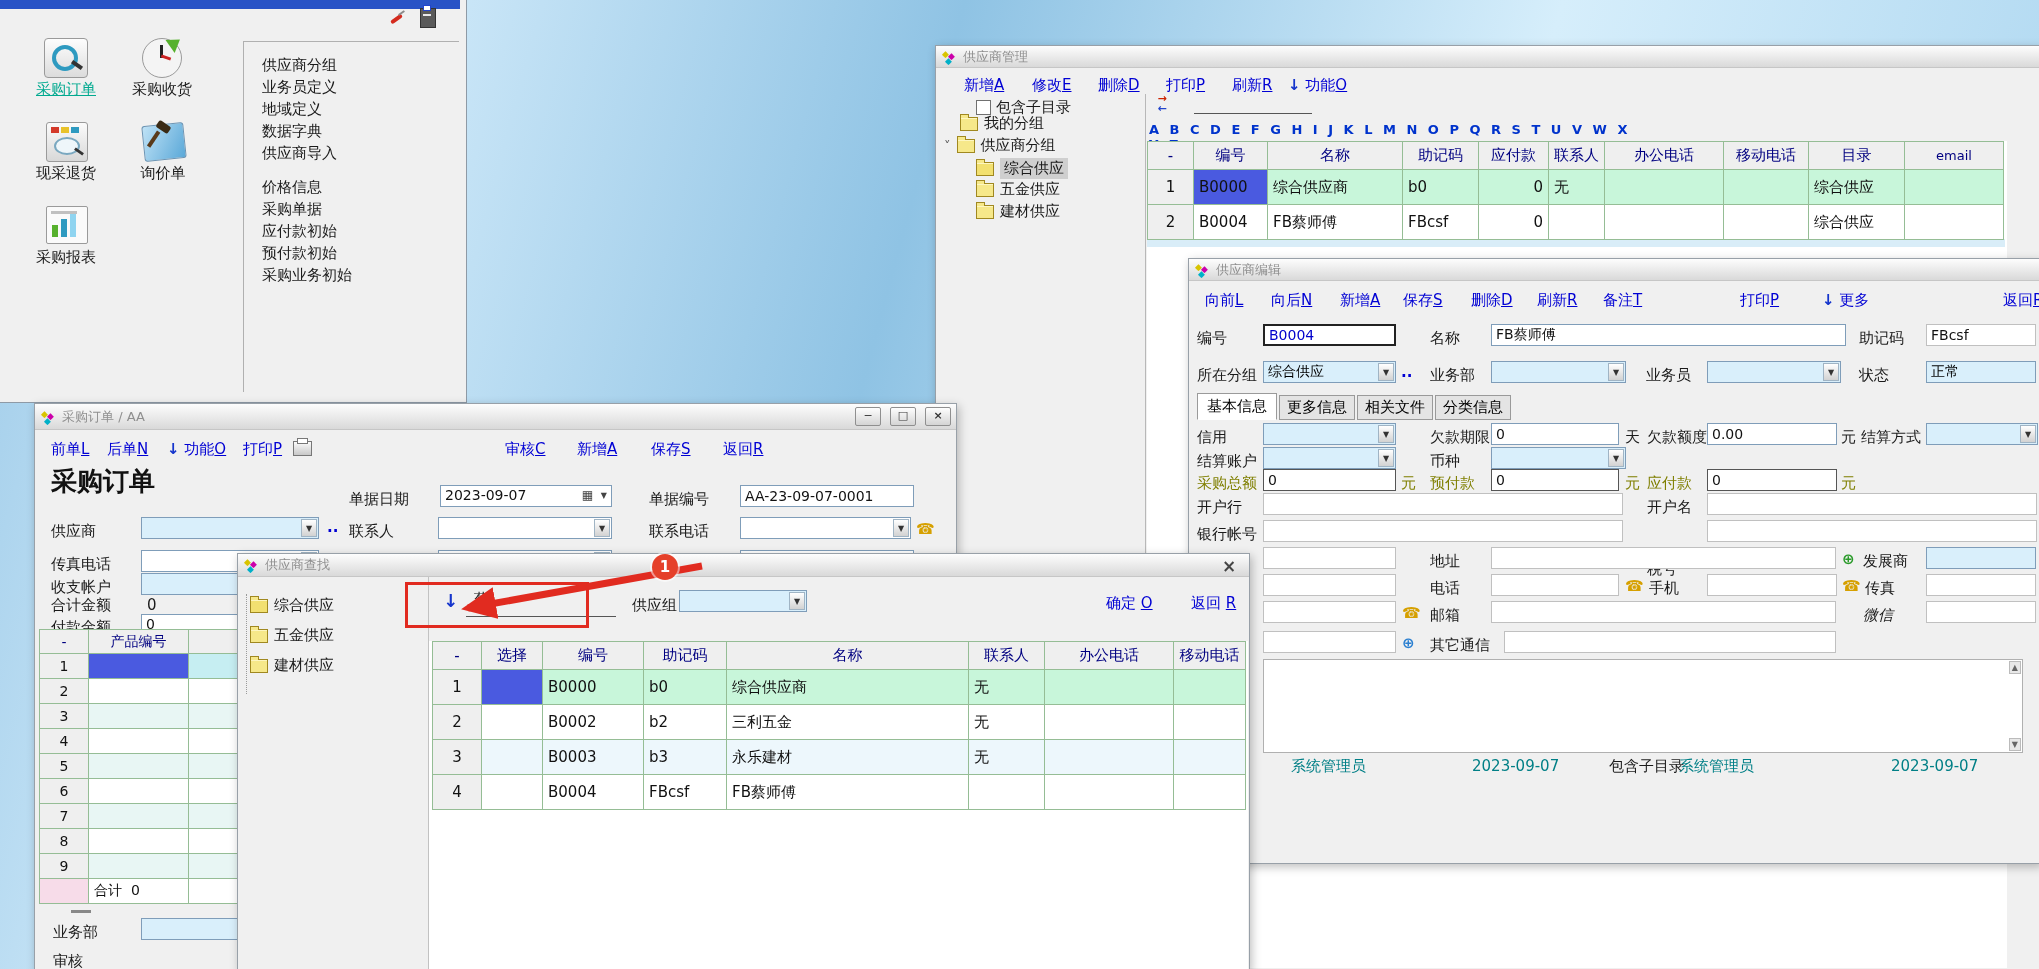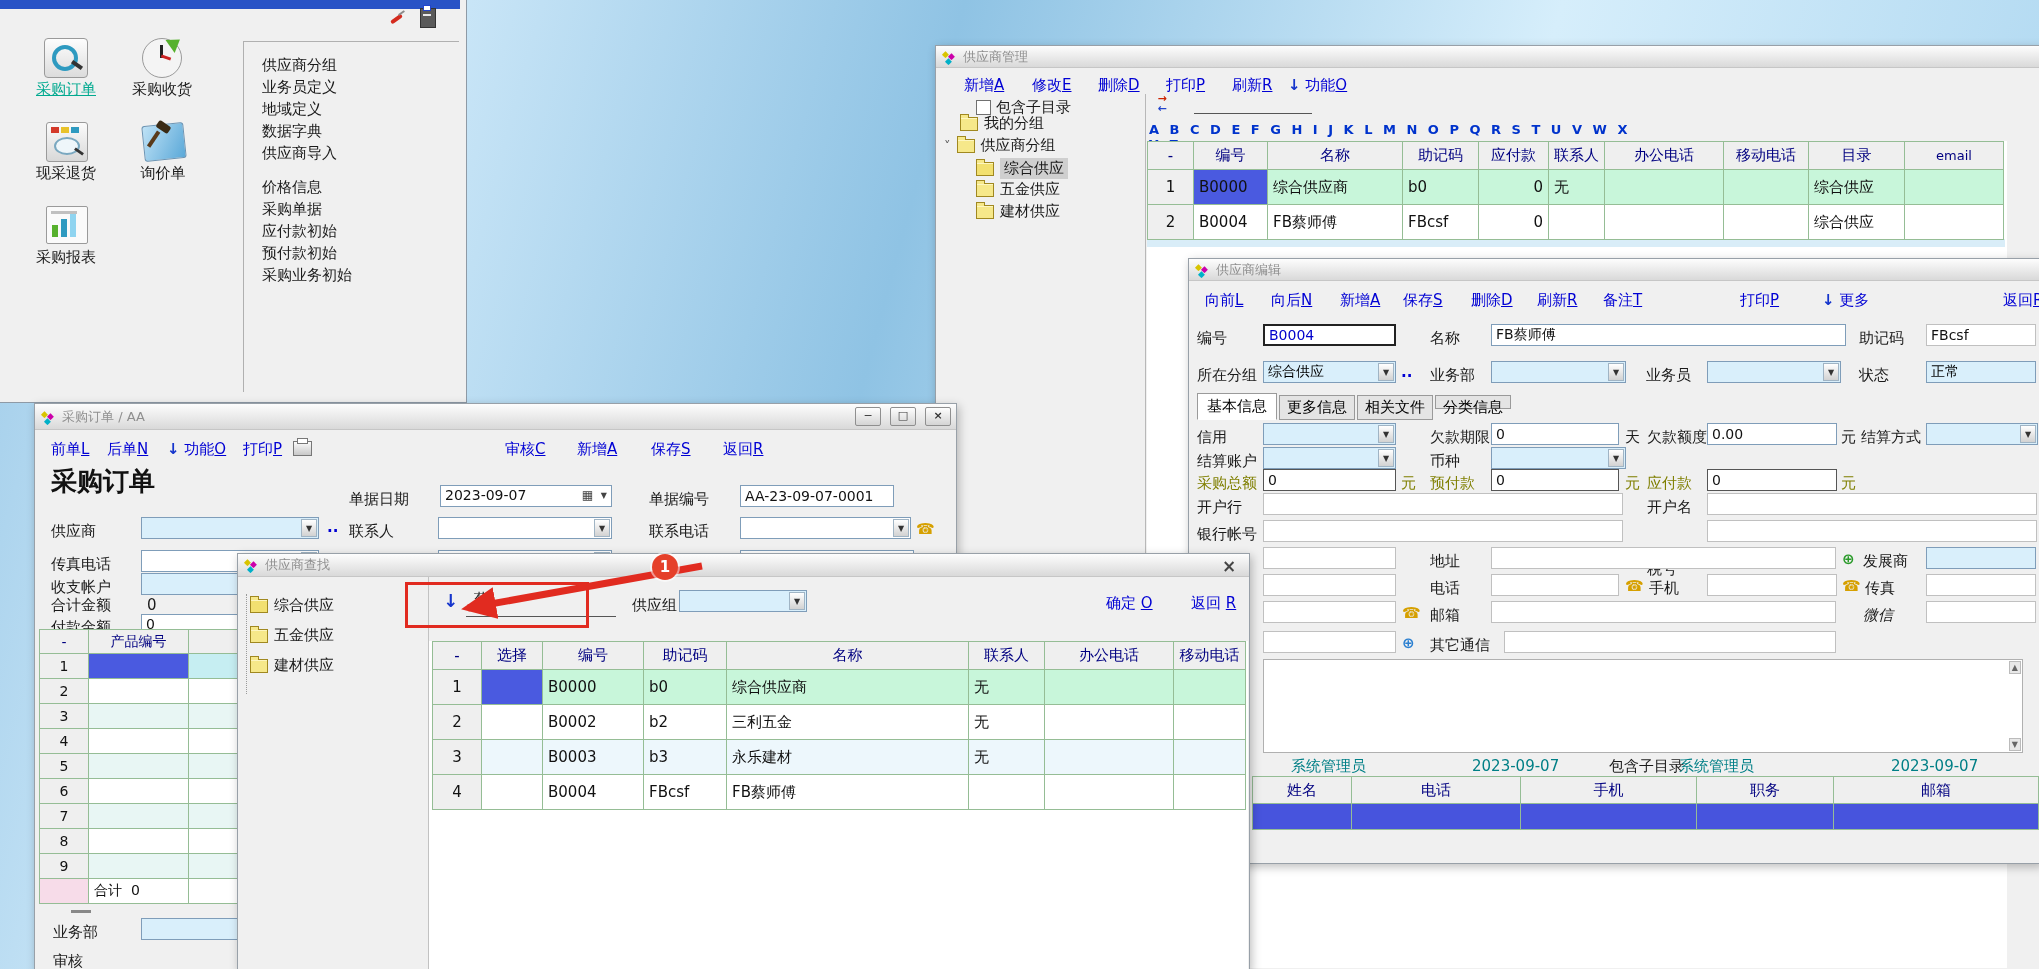--- a/index.html
+++ b/index.html
@@ -259,21 +259,21 @@
     <span class="lb" style="left:457px;top:107px;">业务员</span>
     <div class="cb" style="left:518px;top:102px;width:134px;">
         <span class="db">▼</span>
       </div>
     <span class="lb" style="left:670px;top:107px;">状态</span>
     <div class="cb" style="left:737px;top:102px;width:110px;"><span>正常</span></div>
 
     <div class="tabx" style="left:8px;top:134px;width:80px;height:27px;line-height:25px;background:#fff;border-bottom:1px solid #fff;z-index:2;">基本信息</div>
     <div class="tabx" style="left:90px;top:136px;width:76px;height:25px;line-height:23px;background:#e4e4e4;">更多信息</div>
     <div class="tabx" style="left:168px;top:136px;width:76px;height:25px;line-height:23px;background:#e4e4e4;">相关文件</div>
-    <div class="tabx" style="left:246px;top:136px;width:76px;height:14px;line-height:23px;background:#e4e4e4;">分类信息</div>
+    <div class="tabx" style="left:246px;top:136px;width:76px;height:25px;line-height:23px;background:#e4e4e4;">分类信息</div>
 
     <span class="lb" style="left:8px;top:169px;">信用</span>
     <div class="cb" style="left:74px;top:164px;width:133px;">
         <span class="db">▼</span>
       </div>
     <span class="lb" style="left:241px;top:169px;">欠款期限</span>
     <input class="in" style="left: 302px; top: 164px; width: 128px;" value="0">
     <span class="lb" style="left:436px;top:169px;">天</span>
     <span class="lb" style="left:458px;top:169px;">欠款额度</span>
     <input class="in" style="left: 518px; top: 164px; width: 130px;" value="0.00">
@@ -345,45 +345,20 @@
       <span class="a" style="right:1px;top:1px;font-size:8px;color:#666;border:1px solid #bbb;background:#e8e8e8;padding:1px 2px;">▲</span>
       <span class="a" style="right:1px;bottom:1px;font-size:8px;color:#666;border:1px solid #bbb;background:#e8e8e8;padding:1px 2px;">▼</span>
     </div>
 
     <span class="lb" style="left:102px;top:498px;color:#007f86;">系统管理员</span>
     <span class="lb" style="left:283px;top:498px;color:#007f86;">2023-09-07</span>
     <span class="lb" style="left:420px;top:498px;">包含子目录</span>
     <span class="lb" style="left:490px;top:498px;color:#007f86;">系统管理员</span>
     <span class="lb" style="left:702px;top:498px;color:#007f86;">2023-09-07</span>
 
-    <table class="g g3" style="left:63px;top:517px;width:786px;">
-      <colgroup>
-          <col style="width:99px">
-          <col style="width:169px">
-          <col style="width:176px">
-          <col style="width:137px">
-          <col style="width:205px">
-        </colgroup>
-      <tbody>
-          <tr class="hd">
-        <td>姓名</td>
-            <td>电话</td>
-            <td>手机</td>
-            <td>职务</td>
-            <td>邮箱</td>
-      </tr>
-      <tr>
-        <td class="blue-row"></td>
-            <td class="blue-row"></td>
-            <td class="blue-row"></td>
-            <td class="blue-row"></td>
-            <td class="blue-row"></td>
-      </tr>
-    </tbody>
-      </table>
   </div>
 
   <div class="win" style="left:34px;top:403px;width:921px;height:566px;z-index:4;">
     <div class="cap" style="height:26px;">
       <span class="dia">
           <i style="left:0;top:0;color:#d8c400;">◆</i>
           <i style="left:6px;top:2px;color:#cc00aa;">◆</i>
           <i style="left:3px;top:7px;color:#00b0c8;">◆</i>
         </span>
       <span class="ti">采购订单 / AA</span>
@@ -402,21 +377,21 @@
     <a class="tb" style="left:470px;top:36px;"><span>审核</span><u>C</u></a>
     <a class="tb" style="left:542px;top:36px;"><span>新增</span><u>A</u></a>
     <a class="tb" style="left:616px;top:36px;"><span>保存</span><u>S</u></a>
     <a class="tb" style="left:688px;top:36px;"><span>返回</span><u>R</u></a>
 
     <div class="a" style="left:16px;top:60px;font-size:26px;font-weight:bold;font-family:'DejaVu Serif','Liberation Serif',serif;color:#111;">采购订单</div>
 
     <span class="lb" style="left:314px;top:86px;">单据日期</span>
     <div class="in" style="left:405px;top:81px;width:172px;"><span>2023-09-07</span><span class="a" style="right:18px;top:2px;font-size:12px;color:#444;">▦</span><span class="a" style="right:4px;top:5px;font-size:8px;color:#444;">▼</span></div>
     <span class="lb" style="left:614px;top:86px;">单据编号</span>
-    <input class="in" style="left: 705px; top: 81px; width: 154px;" value="AA-23-09-07-0001">
+    <input class="in" style="left: 705px; top: 81px; width: 174px;" value="AA-23-09-07-0001">
 
     <span class="lb" style="left:16px;top:118px;">供应商</span>
     <div class="cb" style="left:106px;top:113px;width:178px;">
         <span class="db">▼</span>
       </div>
     <span class="lb" style="left:292px;top:114px;color:#0000d4;font-weight:bold;">..</span>
     <span class="lb" style="left:314px;top:118px;">联系人</span>
     <div class="cb" style="left:403px;top:113px;width:174px;background:#fff;">
         <span class="db">▼</span>
       </div>

